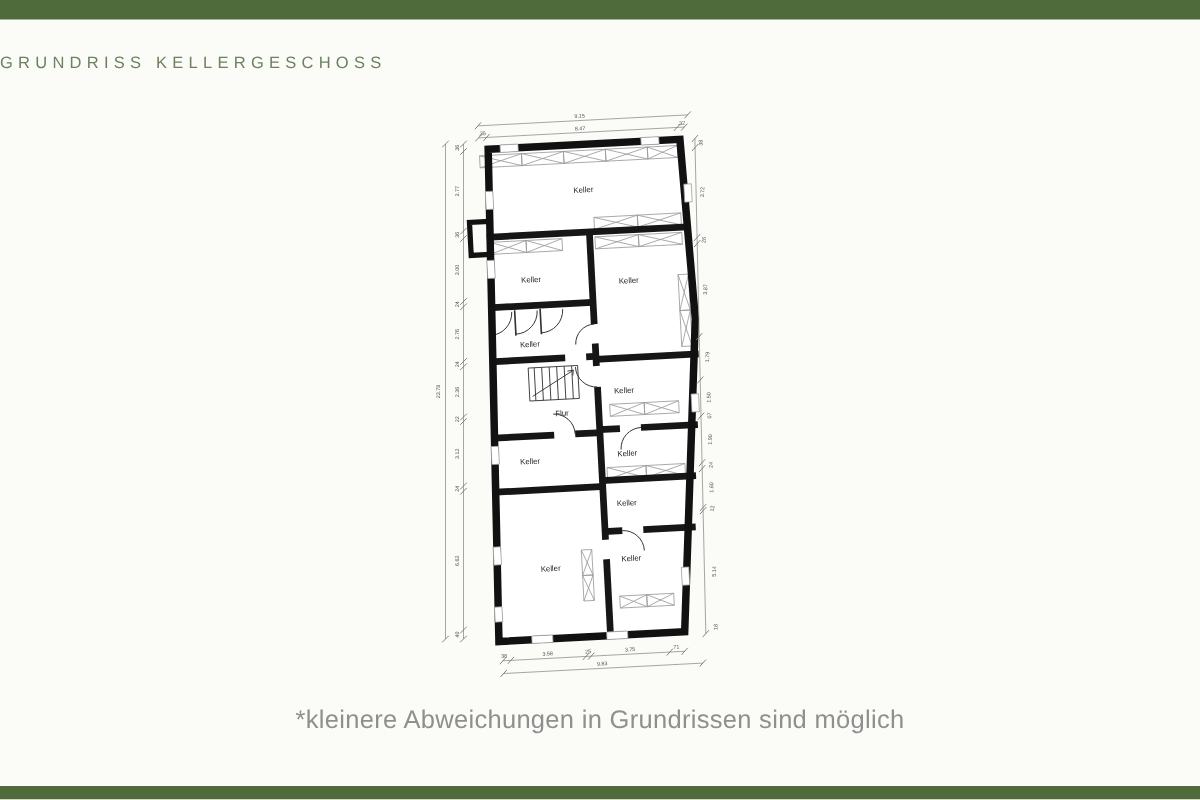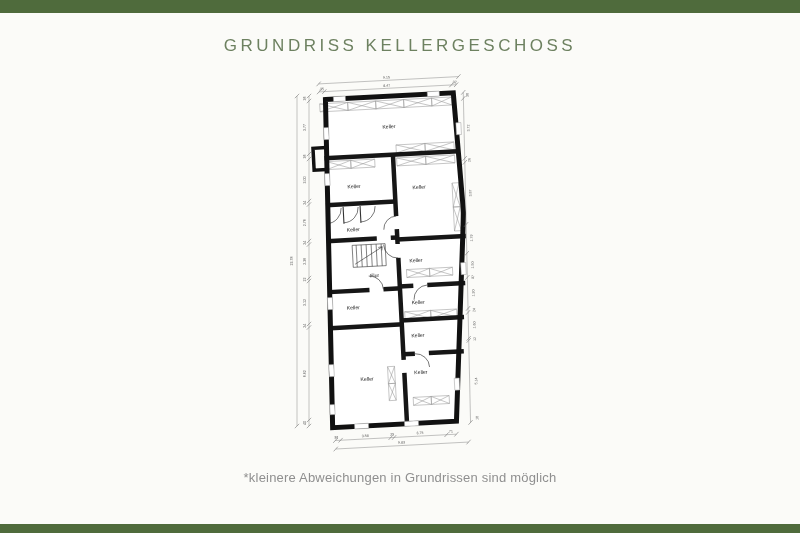--- a/index.html
+++ b/index.html
@@ -4,26 +4,26 @@
 <style>
   html,body{margin:0;padding:0;}
   body{
     width:800px;height:533px;position:relative;overflow:hidden;
     background:#fbfbf8;font-family:"Liberation Sans",sans-serif;
   }
   .bar{position:absolute;left:0;width:800px;height:13px;}
   #top-bar{top:0;}
   #bottom-bar{top:524px;height:9px;}
   #page-title{
-    position:absolute;top:36px;left:0;right:0;text-align:center;
-    font-size:17px;letter-spacing:3.5px;color:#6d8160;font-weight:400;
+    position:absolute;top:36px;left:0;right:0;
+    font-size:11px;letter-spacing:3.5px;color:#6d8160;font-weight:400;
   }
   #footer-disclaimer{
     position:absolute;top:470px;left:0;right:0;text-align:center;
-    font-size:13px;color:#8f8f8f;letter-spacing:.2px;
+    font-size:17px;color:#8f8f8f;letter-spacing:.2px;
   }
   #plan-svg{position:absolute;left:276px;top:66px;}
   text.room{font-size:5.2px;fill:#222;text-anchor:middle;}
   text.dim{font-size:3.6px;fill:#555;text-anchor:middle;}
 </style>
 </head>
 <body>
 
 <div id="top-bar" class="bar" style="background: rgb(79, 107, 60);"></div>
 

